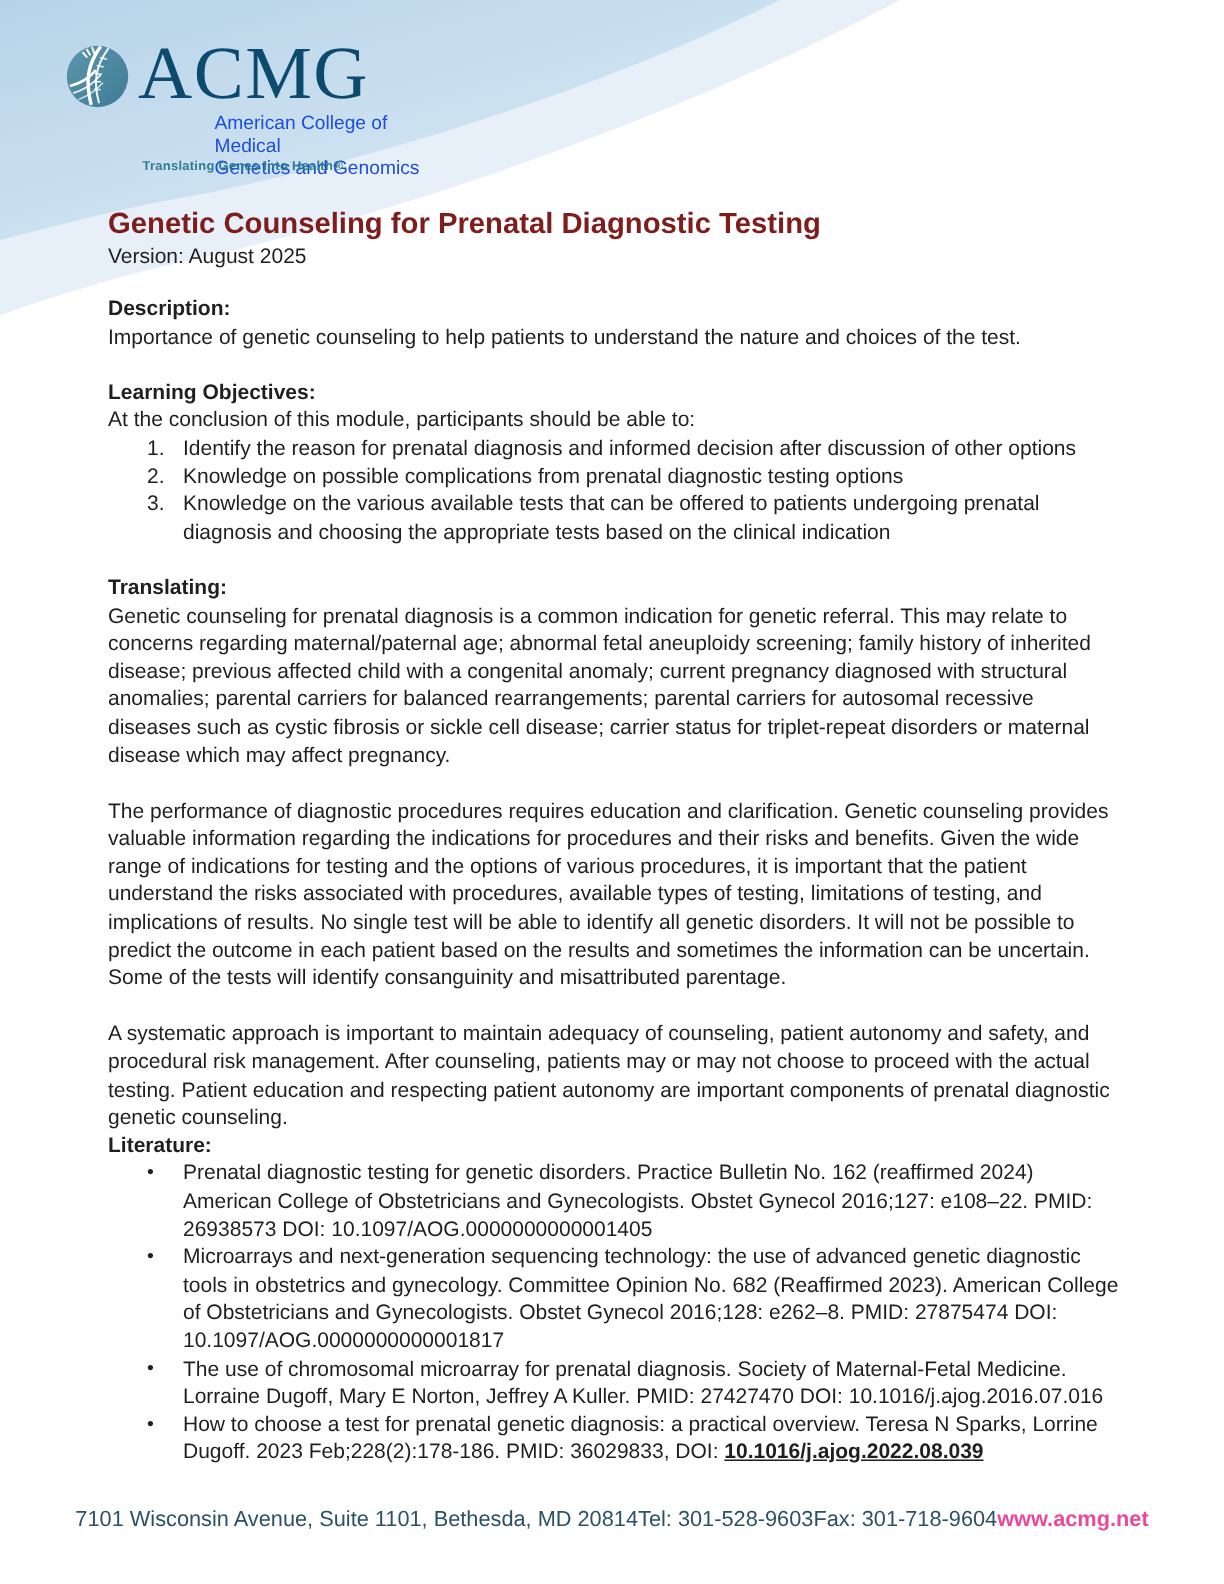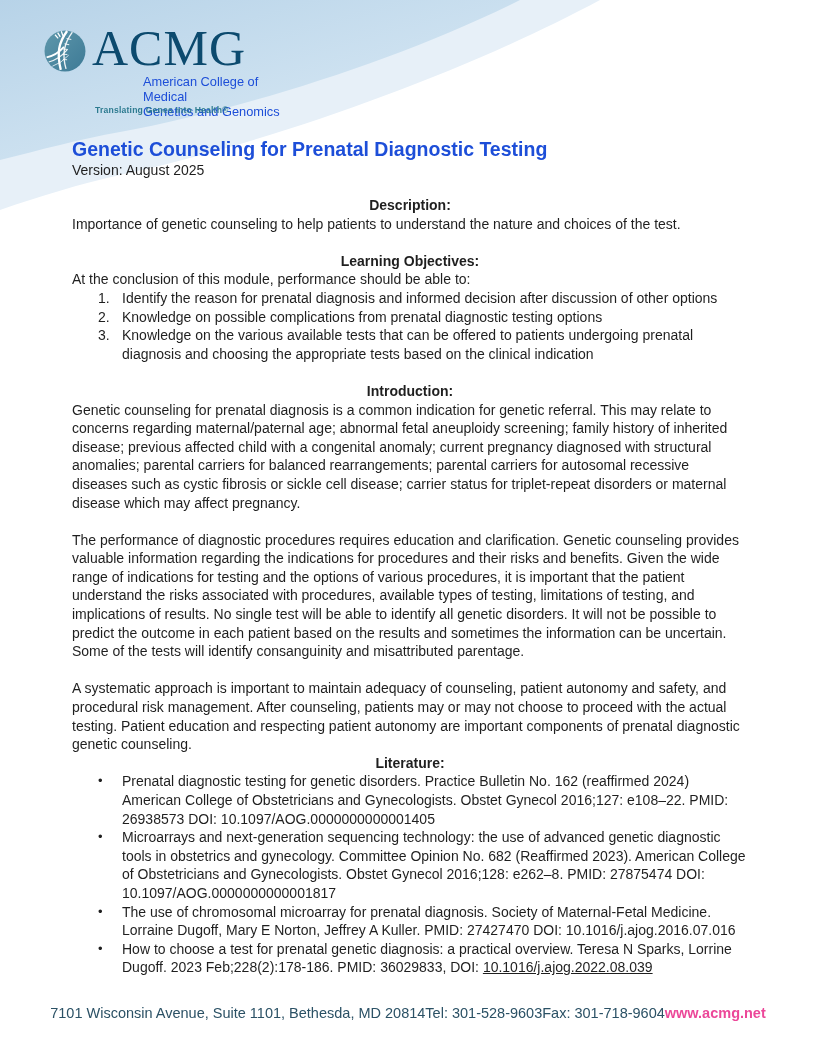--- a/index.html
+++ b/index.html
@@ -21,29 +21,29 @@
     position:absolute;top:-4px;left:50px;
     font-family:"Liberation Serif",serif;
     font-size:50px;line-height:48px;font-weight:400;
     color:#0c4a6e;letter-spacing:1px;
   }
   .org-lines{position:absolute;top:46px;left:53px;font-size:12.8px;line-height:15.2px;color:#1d4ed8;margin-left:48px;}
   .tagline{position:absolute;top:77px;left:53px;font-size:8.6px;font-weight:700;color:#2d7b90;letter-spacing:.2px;}
   
   .doc-title{
     position:absolute;top:137px;left:72px;width:700px;
-    font-size:19.5px;line-height:24px;font-weight:700;color:#1d4ed8;
+    font-size:19.5px;line-height:24px;font-weight:700;color:#7f1d1d;
   }
   .doc-version{position:absolute;top:162px;left:72px;font-size:14px;color:#1f1f1f;}
   .content{
     position:absolute;top:196px;left:72px;width:676px;
     font-size:14px;line-height:18.6px;
   }
   .content p{margin:0;}
-  .sec-heading{font-weight:700;margin:0;text-align:center;}
+  .sec-heading{font-weight:700;margin:0;}
   .spacer{height:18.6px;}
   
   .list{margin:0;}
   .list-row{display:flex;align-items:flex-start;padding-left:26px;}
   .list-row .marker{flex:none;width:24px;}
   .list-row .marker.bullet{font-size:13px;}
   .list-row .li-text{flex:1;}
   
   .footer{
     position:absolute;top:1005px;left:0;width:816px;
@@ -97,39 +97,39 @@
   <div class="doc-version">Version: August 2025</div>
 
   <div class="content">
 
     <p class="sec-heading">Description:</p>
     <p>Importance of genetic counseling to help patients to understand the nature and choices of the test.</p>
 
     <div class="spacer"></div>
 
     <p class="sec-heading">Learning Objectives:</p>
-    <p>At the conclusion of this module, performance should be able to:</p>
+    <p>At the conclusion of this module, participants should be able to:</p>
     <div class="list">
         <div class="list-row">
           <span class="marker">1.</span>
           <span class="li-text"><span>Identify the reason for prenatal diagnosis and informed decision after discussion of other options</span></span>
         </div>
         <div class="list-row">
           <span class="marker">2.</span>
           <span class="li-text"><span>Knowledge on possible complications from prenatal diagnostic testing options</span></span>
         </div>
         <div class="list-row">
           <span class="marker">3.</span>
           <span class="li-text"><span>Knowledge on the various available tests that can be offered to patients undergoing prenatal diagnosis and choosing the appropriate tests based on the clinical indication</span></span>
         </div>
       </div>
 
     <div class="spacer"></div>
 
-    <p class="sec-heading">Introduction:</p>
+    <p class="sec-heading">Translating:</p>
     <p>Genetic counseling for prenatal diagnosis is a common indication for genetic referral. This may relate to concerns regarding maternal/paternal age; abnormal fetal aneuploidy screening; family history of inherited disease; previous affected child with a congenital anomaly; current pregnancy diagnosed with structural anomalies; parental carriers for balanced rearrangements; parental carriers for autosomal recessive diseases such as cystic fibrosis or sickle cell disease; carrier status for triplet-repeat disorders or maternal disease which may affect pregnancy.</p>
     <div class="spacer"></div>
     <p>The performance of diagnostic procedures requires education and clarification. Genetic counseling provides valuable information regarding the indications for procedures and their risks and benefits. Given the wide range of indications for testing and the options of various procedures, it is important that the patient understand the risks associated with procedures, available types of testing, limitations of testing, and implications of results. No single test will be able to identify all genetic disorders. It will not be possible to predict the outcome in each patient based on the results and sometimes the information can be uncertain. Some of the tests will identify consanguinity and misattributed parentage.</p>
     <div class="spacer"></div>
     <p>A systematic approach is important to maintain adequacy of counseling, patient autonomy and safety, and procedural risk management. After counseling, patients may or may not choose to proceed with the actual testing. Patient education and respecting patient autonomy are important components of prenatal diagnostic genetic counseling.</p>
 
     <p class="sec-heading">Literature:</p>
     <div class="list">
         <div class="list-row">
           <span class="marker bullet">•</span>
@@ -138,21 +138,21 @@
         <div class="list-row">
           <span class="marker bullet">•</span>
           <span class="li-text"><span>Microarrays and next-generation sequencing technology: the use of advanced genetic diagnostic tools in obstetrics and gynecology. Committee Opinion No. 682 (Reaffirmed 2023). American College of Obstetricians and Gynecologists. Obstet Gynecol 2016;128: e262–8. PMID: 27875474 DOI: 10.1097/AOG.0000000000001817</span></span>
         </div>
         <div class="list-row">
           <span class="marker bullet">•</span>
           <span class="li-text"><span>The use of chromosomal microarray for prenatal diagnosis. Society of Maternal-Fetal Medicine. Lorraine Dugoff, Mary E Norton, Jeffrey A Kuller. PMID: 27427470 DOI: 10.1016/j.ajog.2016.07.016</span></span>
         </div>
         <div class="list-row">
           <span class="marker bullet">•</span>
-          <span class="li-text"><span>How to choose a test for prenatal genetic diagnosis: a practical overview. Teresa N Sparks, Lorrine Dugoff. 2023 Feb;228(2):178-186. PMID: </span><span style="font-weight: 400;">36029833</span><span>, DOI: </span><span style="text-decoration: underline;">10.1016/j.ajog.2022.08.039</span></span>
+          <span class="li-text"><span>How to choose a test for prenatal genetic diagnosis: a practical overview. Teresa N Sparks, Lorrine Dugoff. 2023 Feb;228(2):178-186. PMID: </span><span style="font-weight: 400;">36029833</span><span>, DOI: </span><span style="text-decoration: underline; font-weight: bold;">10.1016/j.ajog.2022.08.039</span></span>
         </div>
       </div>
 
   </div>
 
   <div class="footer">
     <span>7101 Wisconsin Avenue, Suite 1101, Bethesda, MD 20814</span>
     <span>Tel: 301-528-9603</span>
     <span>Fax: 301-718-9604</span>
     <span class="site">www.acmg.net</span>

